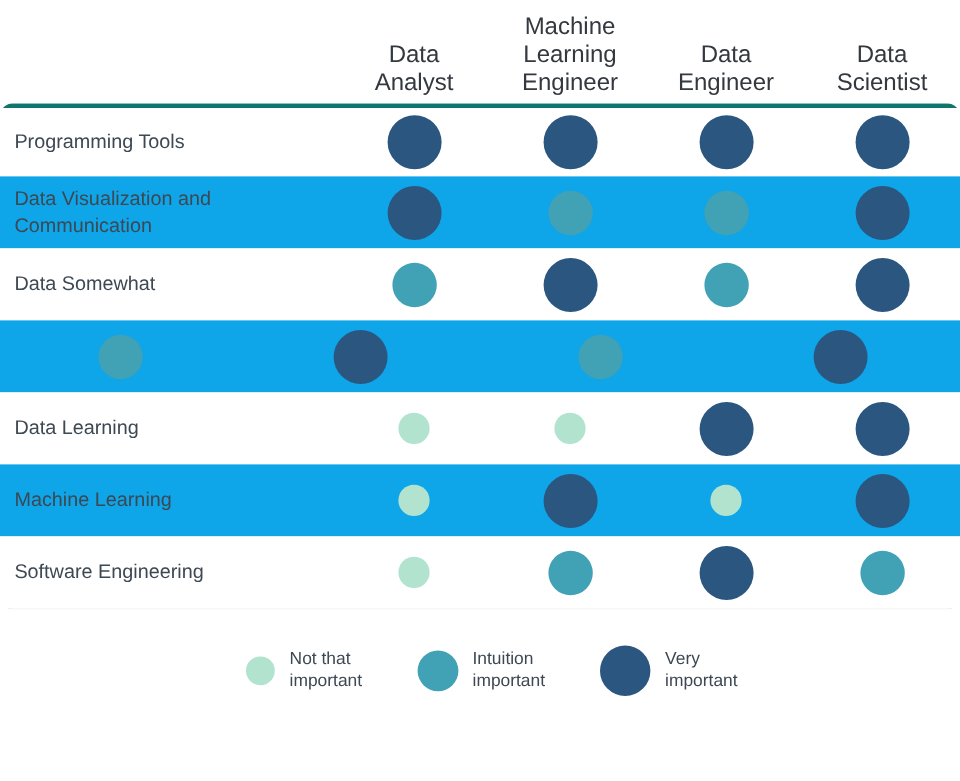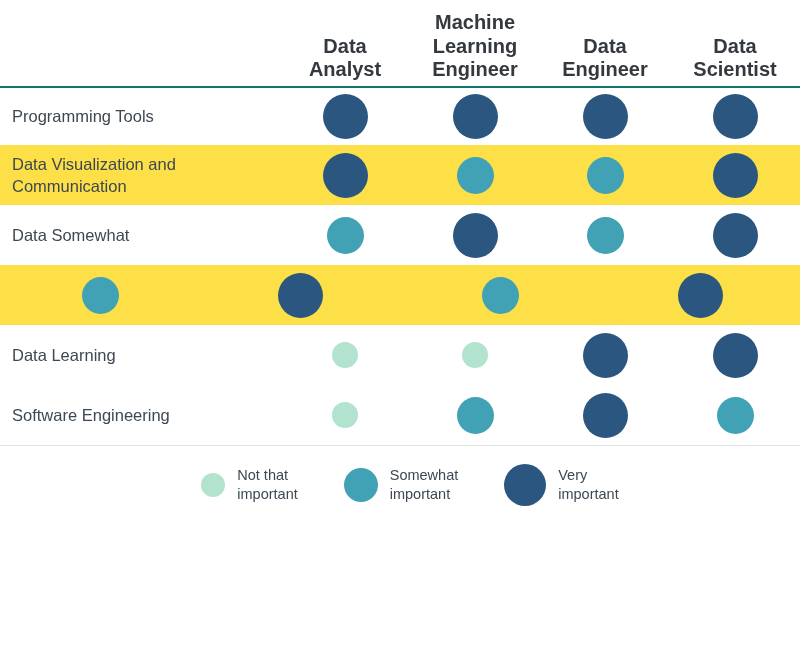--- a/index.html
+++ b/index.html
@@ -31,43 +31,44 @@
     box-sizing: border-box;
   }
   .corner-cell {
     width: 280px;
     flex: 0 0 280px;
   }
   .col-head {
     flex: 1 1 0;
     text-align: center;
     font-size: 20px;
-    font-weight: bold;
+    font-weight: normal;
     line-height: 1.18;
     color: #33393f;
     padding-bottom: 4px;
     white-space: pre-line;
   }
 
   
   .grid {
-    border-top: 2px solid #0f766e;
+    border-top: 4px solid #0f766e;
     border-bottom: 1px solid #e2e2e2;
+    border-radius: 11px;
   }
   .row {
     display: flex;
     align-items: center;
     height: 60px;
     background: #ffffff;
   }
   .row.first {
     height: 57px;
   }
   .row.striped {
-    background: #fde047;
+    background: #0ea5e9;
   }
   .row-label {
     width: 280px;
     flex: 0 0 280px;
     font-size: 16.5px;
     line-height: 1.35;
     color: #3d4852;
     padding-left: 12px;
     box-sizing: border-box;
     white-space: pre-line;
@@ -88,21 +89,21 @@
   .dot.lvl1 { width: 26px; height: 26px; background: #b2e3cf; }
   .dot.lvl2 { width: 37px; height: 37px; background: #41a1b5; }
   .dot.lvl3 { width: 45px; height: 45px; background: #2b5680; }
 
   
   .legend {
     display: flex;
     align-items: center;
     justify-content: center;
     gap: 46px;
-    margin-top: 18px;
+    margin-top: 30px;
     padding-left: 20px;
   }
   .legend-item {
     display: flex;
     align-items: center;
     gap: 12px;
   }
   .legend-swatch {
     border-radius: 50%;
     flex: 0 0 auto;
@@ -210,20 +211,35 @@
           <span class="dot lvl1"></span>
         </div>
       <div class="cell">
           <span class="dot lvl3"></span>
         </div>
       <div class="cell">
           <span class="dot lvl3"></span>
         </div>
     </div>
 
+    <div class="row striped">
+      <div class="row-label">Machine Learning</div>
+      <div class="cell">
+          <span class="dot lvl1"></span>
+        </div>
+      <div class="cell">
+          <span class="dot lvl3"></span>
+        </div>
+      <div class="cell">
+          <span class="dot lvl1"></span>
+        </div>
+      <div class="cell">
+          <span class="dot lvl3"></span>
+        </div>
+    </div>
 
     <div class="row">
       <div class="row-label">Software Engineering</div>
       <div class="cell">
           <span class="dot lvl1"></span>
         </div>
       <div class="cell">
           <span class="dot lvl2"></span>
         </div>
       <div class="cell">
@@ -238,21 +254,21 @@
   </div>
 
   <div class="legend">
     <div class="legend-item">
       <span class="legend-swatch lvl1"></span>
       <span class="legend-label">Not that
 important</span>
     </div>
     <div class="legend-item">
       <span class="legend-swatch lvl2"></span>
-      <span class="legend-label">Somewhat
+      <span class="legend-label">Intuition
 important</span>
     </div>
     <div class="legend-item">
       <span class="legend-swatch lvl3"></span>
       <span class="legend-label">Very
 important</span>
     </div>
   </div>
 
 </div>

